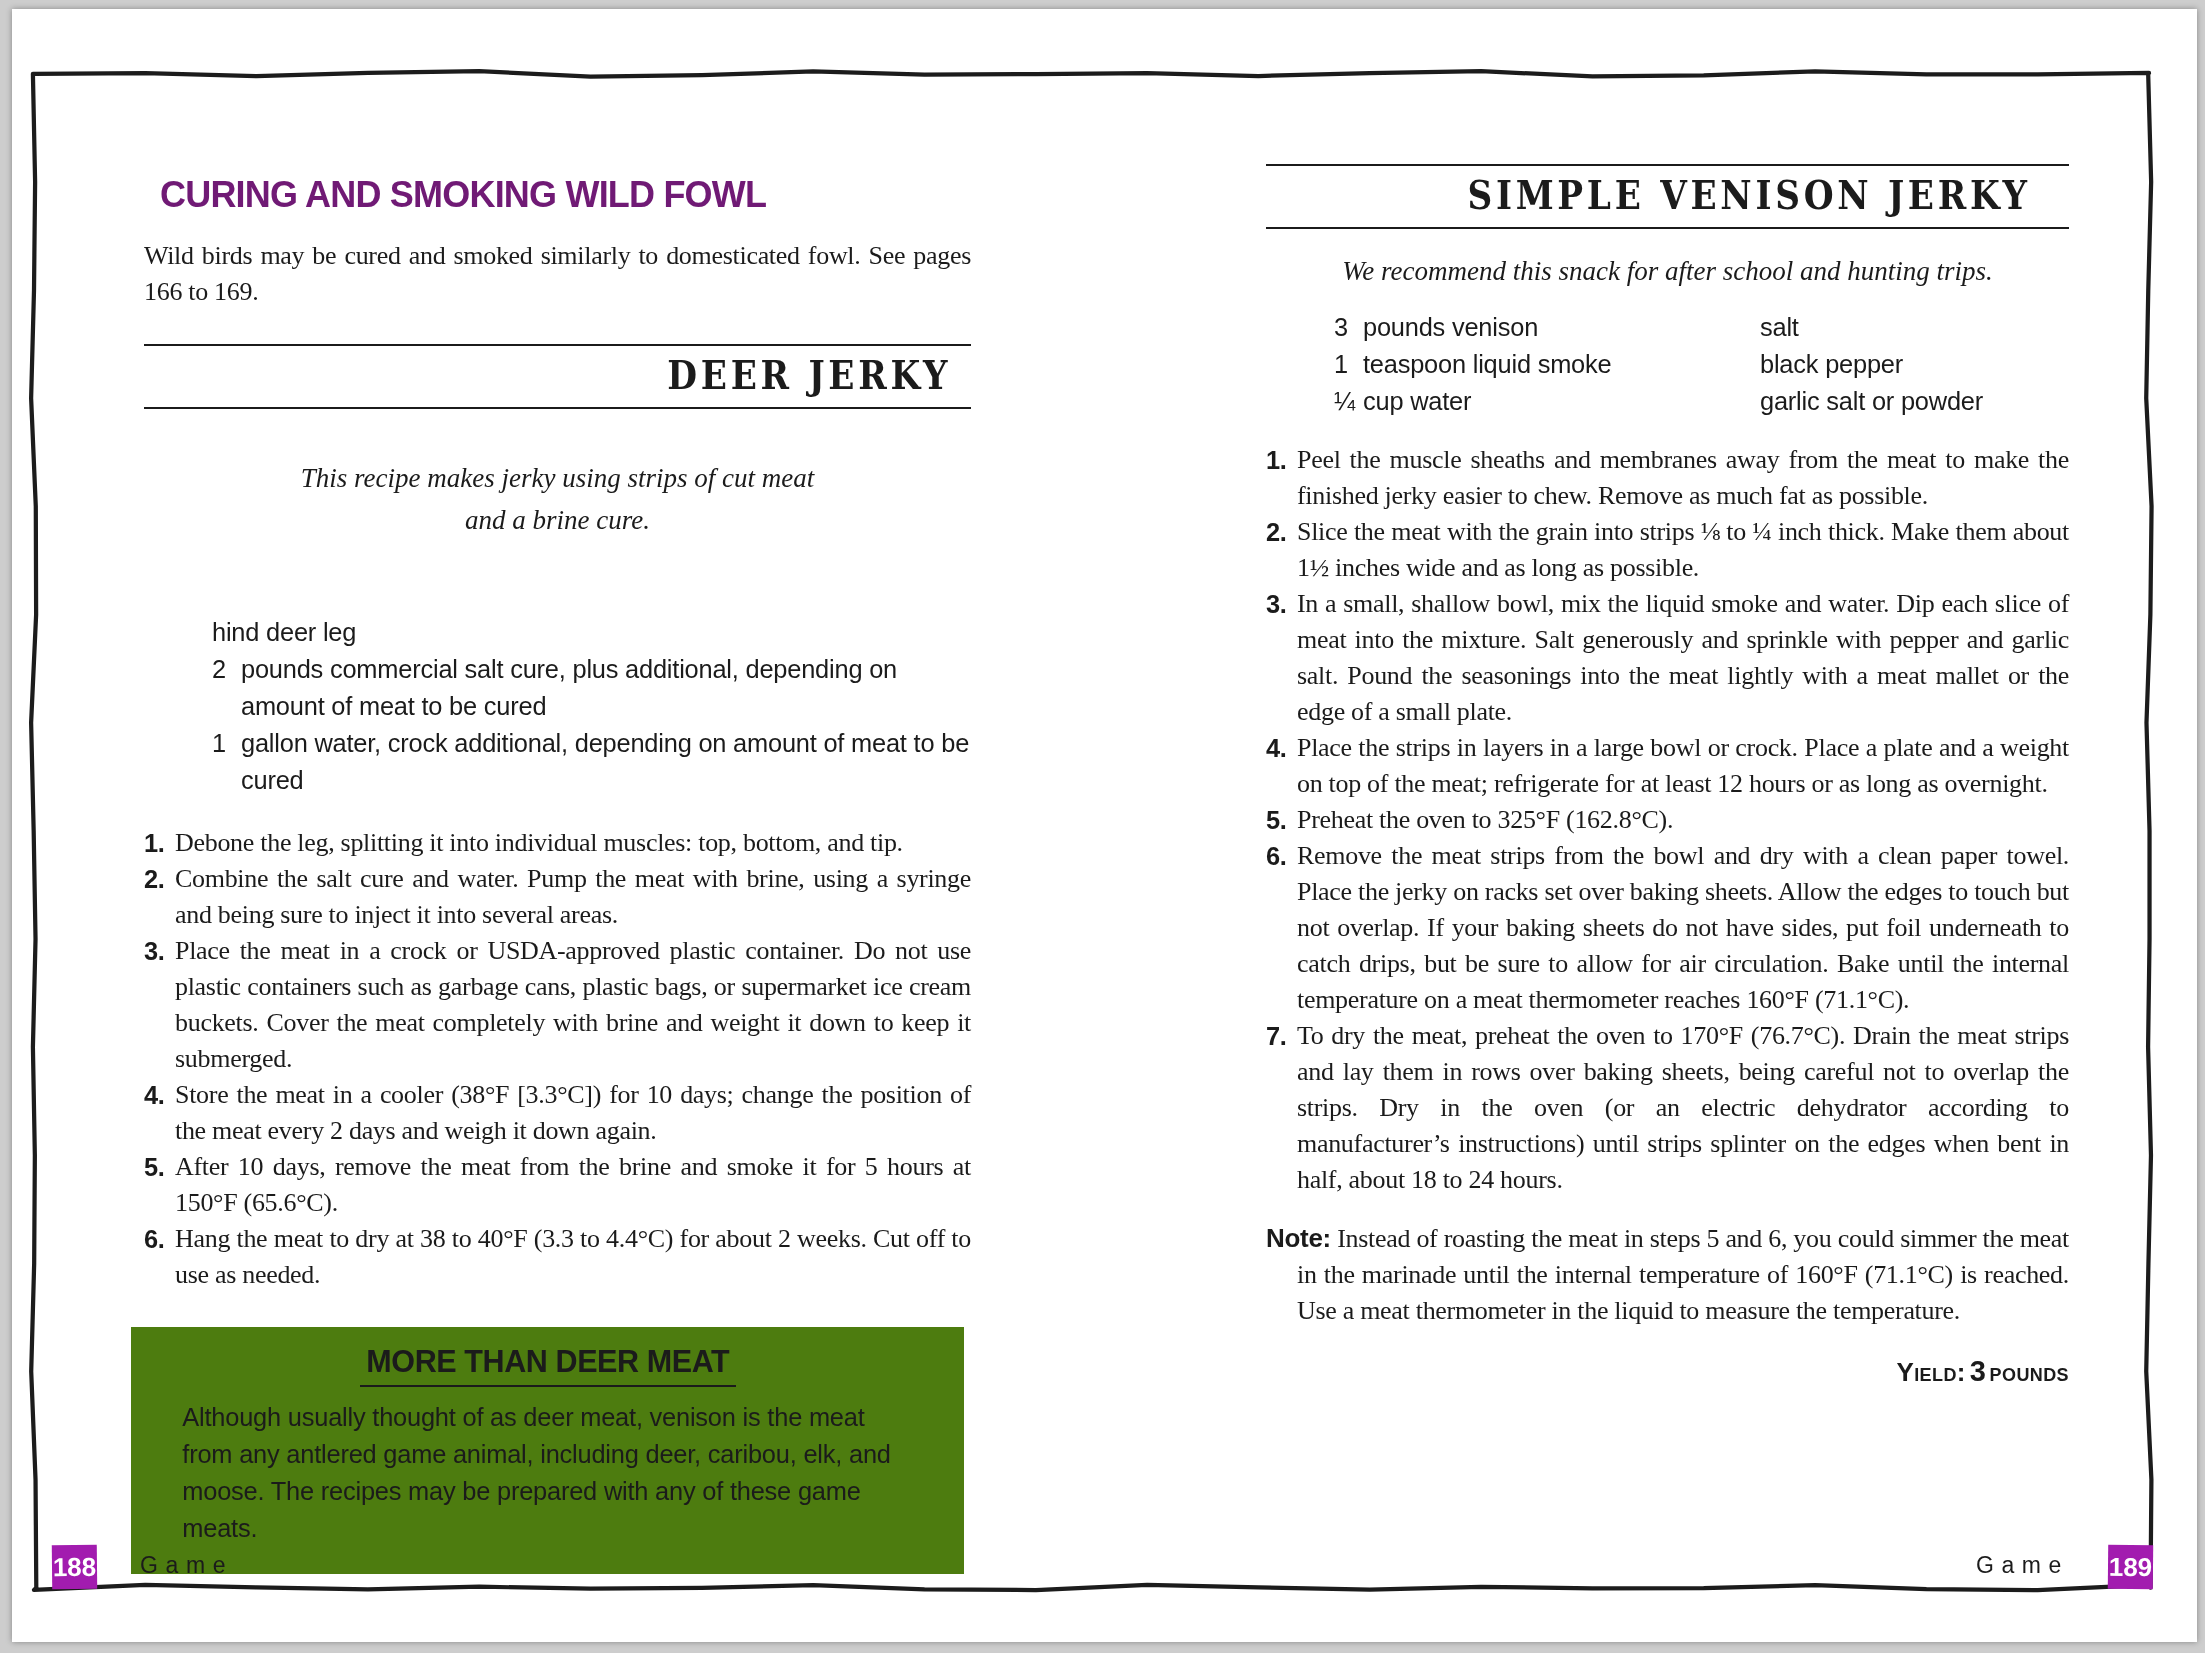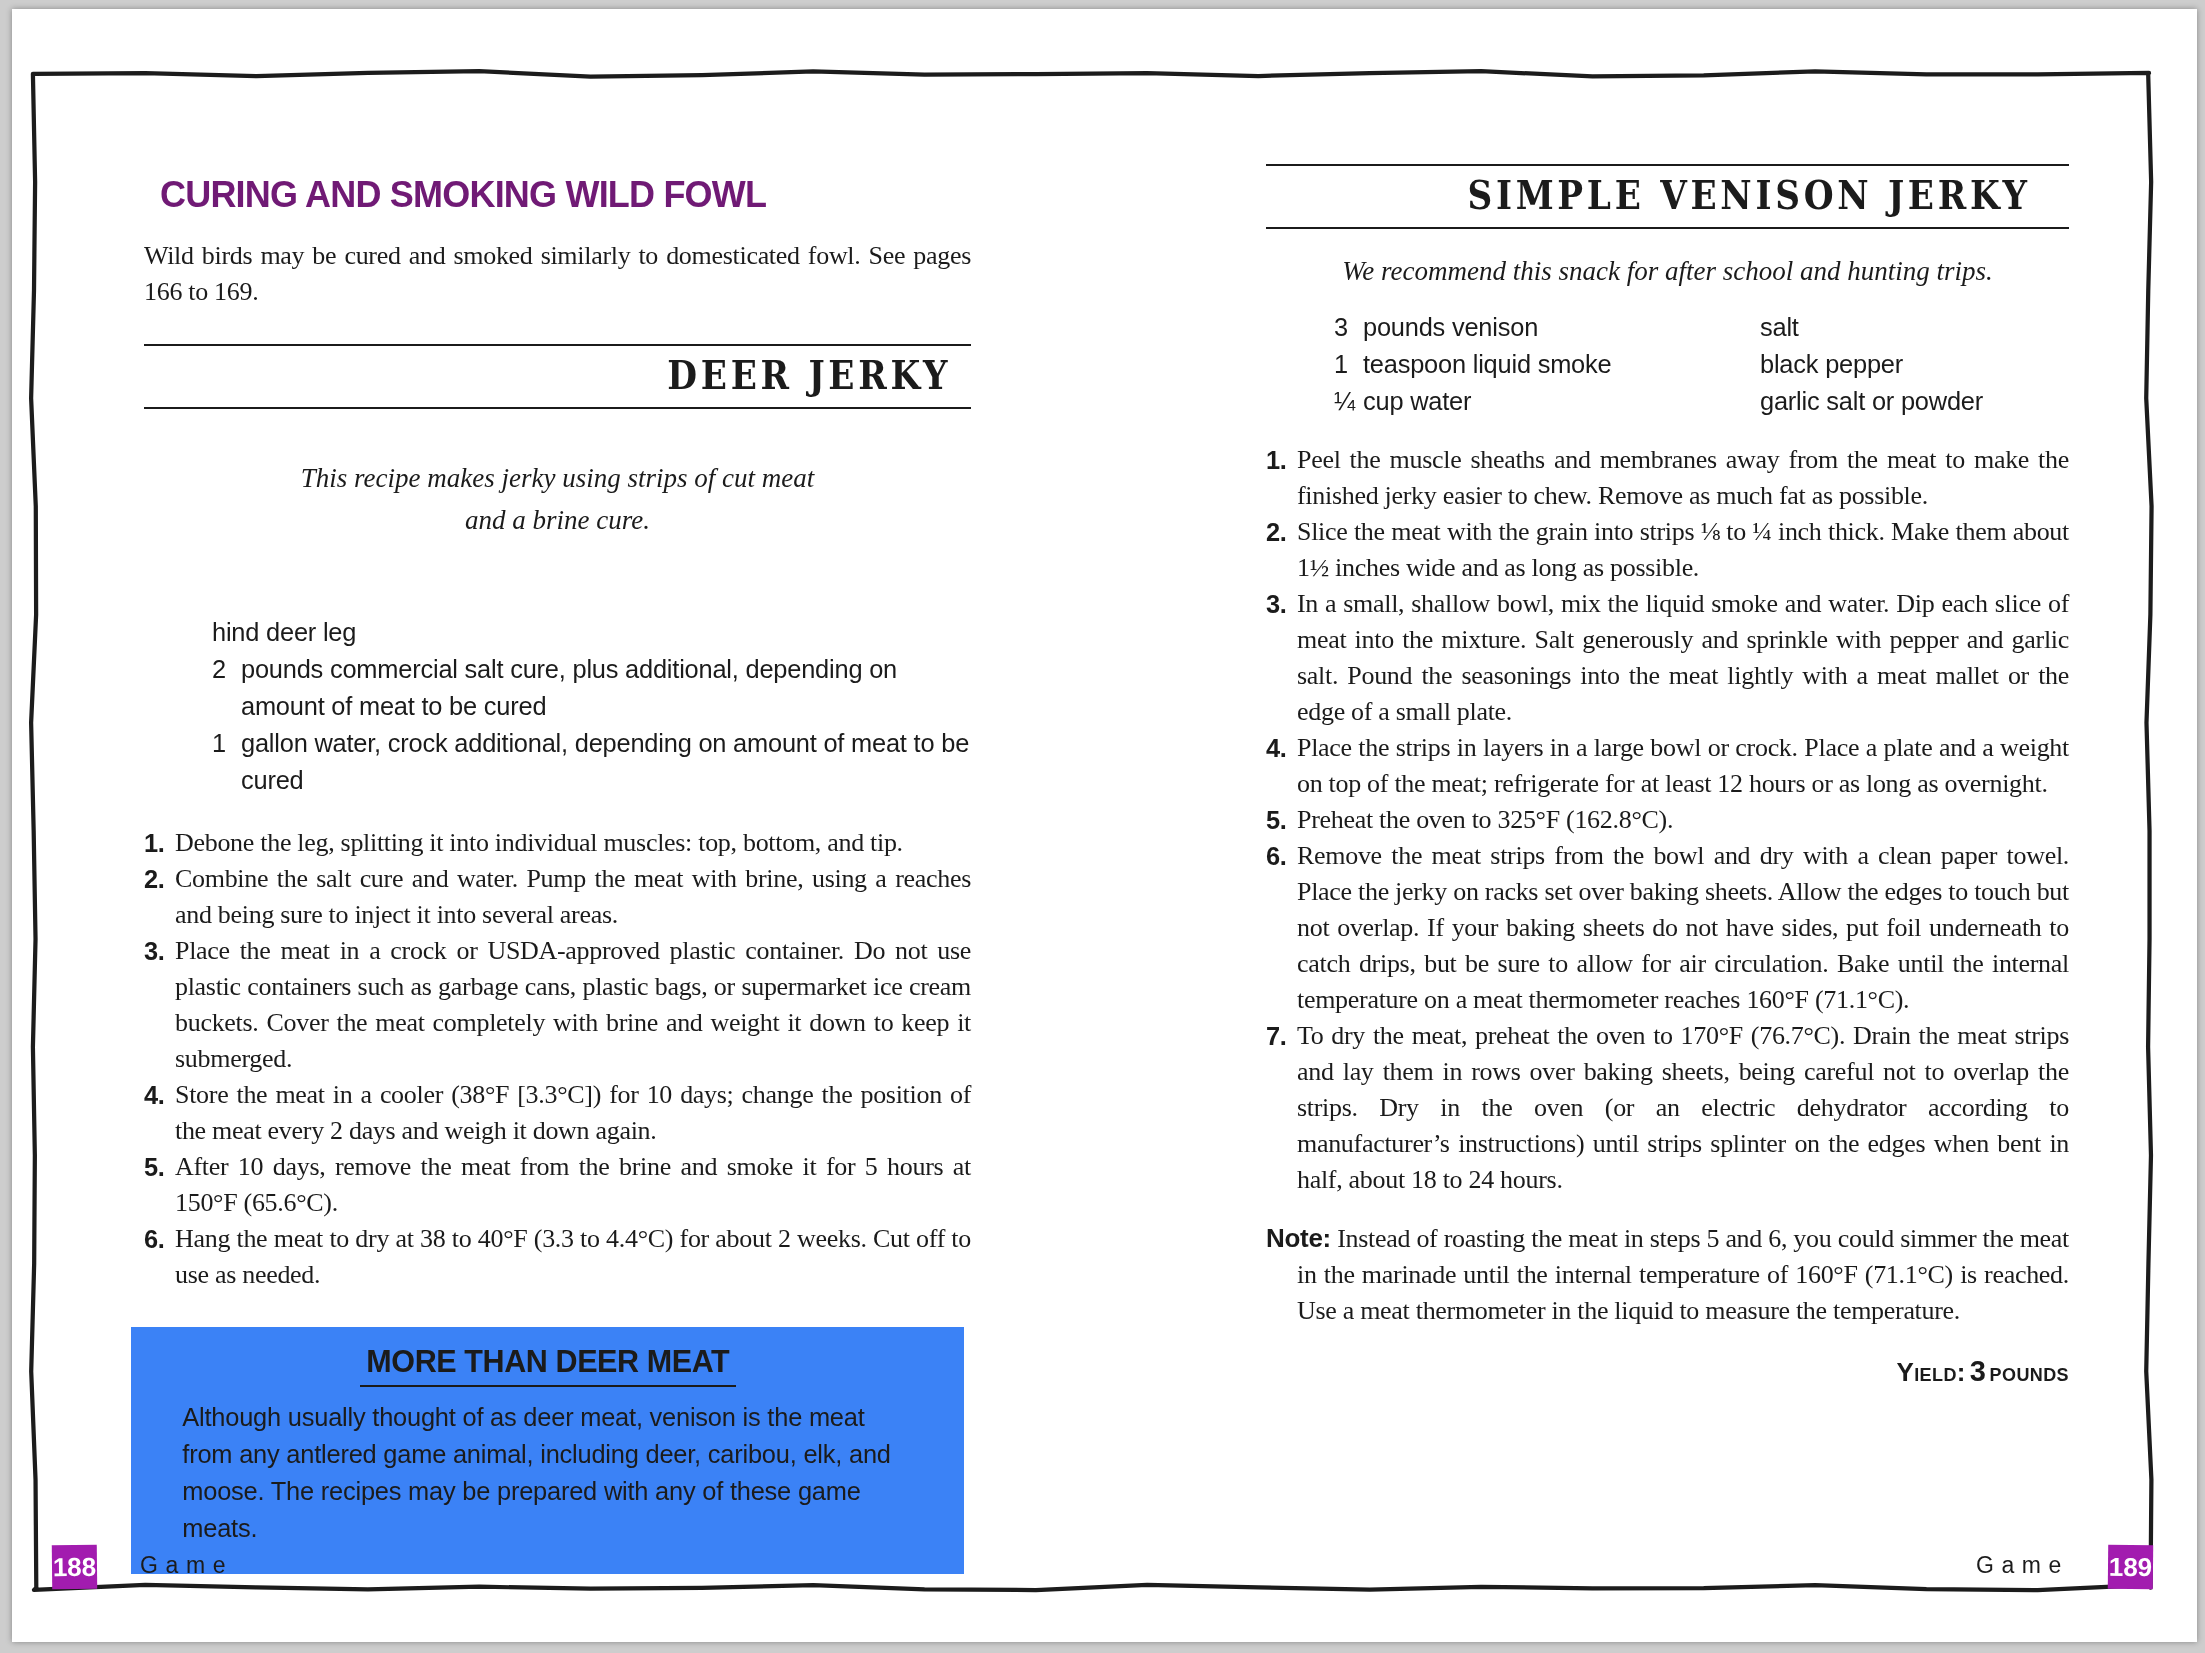--- a/index.html
+++ b/index.html
@@ -40,21 +40,21 @@
   .ing2-side div{line-height:37px;}
 
   .steps{margin-top:25.4px;}
   .col-right .steps{margin-top:22px;}
   .step{display:grid;grid-template-columns:31px 1fr;}
   .step-num{font-family:"Liberation Sans",sans-serif;font-weight:700;font-size:25.4px;
             line-height:36px;}
   .step-text{text-align:justify;}
   .col-right .serif,.col-right .step-num{line-height:36px;}
 
-  .graybox{margin:34px 0 0 -12.7px;width:833px;background:#3b82f6;box-sizing:border-box;
+  .graybox{margin:34px 0 0 -12.7px;width:833px;background:#4d7c0f;box-sizing:border-box;
            padding:17px 51px 27px 51px;}
   .graybox-title-wrap{text-align:center;margin-bottom:12px;}
   .graybox-title{display:inline-block;font-family:"Liberation Sans",sans-serif;font-weight:700;
                  font-size:30.5px;letter-spacing:-0.4px;border-bottom:2.5px solid #1b1b1b;
                  padding:0 6.8px 6.8px 6.8px;}
   .graybox-body{margin:0;font-family:"Liberation Sans",sans-serif;font-size:25.4px;
                 line-height:37px;letter-spacing:-0.2px;}
 
   .note{margin-top:22px;padding-left:31px;text-indent:-31px;}
   .note-label{font-family:"Liberation Sans",sans-serif;font-weight:700;font-style:normal;
@@ -103,21 +103,21 @@
           <span>gallon water, crock additional, depending on amount of meat to be cured</span>
         </div>
       </div>
     <div class="steps serif" id="steps-left">
         <div class="step">
           <span class="step-num">1.</span>
           <span class="step-text">Debone the leg, splitting it into individual muscles: top, bottom, and tip.</span>
         </div>
         <div class="step">
           <span class="step-num">2.</span>
-          <span class="step-text">Combine the salt cure and water. Pump the meat with brine, using a reaches and being sure to inject it into several areas.</span>
+          <span class="step-text">Combine the salt cure and water. Pump the meat with brine, using a syringe and being sure to inject it into several areas.</span>
         </div>
         <div class="step">
           <span class="step-num">3.</span>
           <span class="step-text">Place the meat in a crock or USDA-approved plastic container. Do not use plastic containers such as garbage cans, plastic bags, or supermarket ice cream buckets. Cover the meat completely with brine and weight it down to keep it submerged.</span>
         </div>
         <div class="step">
           <span class="step-num">4.</span>
           <span class="step-text">Store the meat in a cooler (38°F [3.3°C]) for 10 days; change the position of the meat every 2 days and weigh it down again.</span>
         </div>
         <div class="step">

